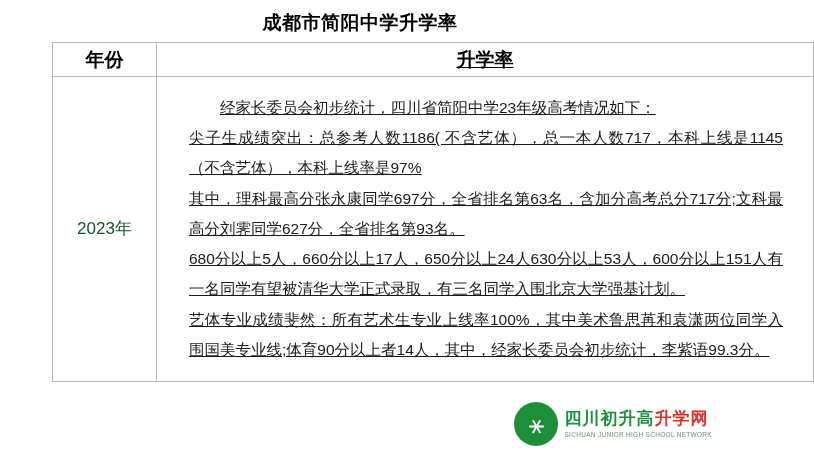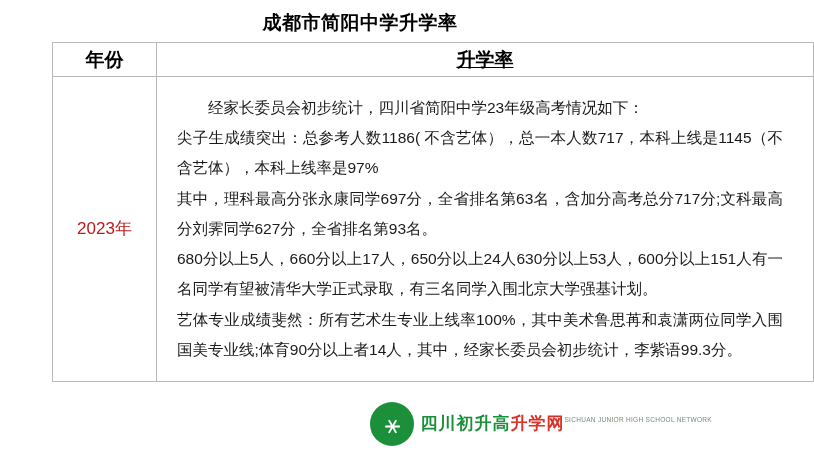--- a/index.html
+++ b/index.html
@@ -46,29 +46,30 @@
     color: #000000;
     text-align: center;
     height: 33px;
     padding: 0;
   }
   th.col-year { width: 103px; }
   th.col-rate { width: 656px; text-decoration: underline; }
   td.cell-year {
     text-align: center;
     font-size: 17px;
-    color: #b91c1c;
+    color: #14532d;
     width: 103px;
   }
   td.cell-rate {
-    padding: 16px 30px 16px 20px;
+    padding: 16px 30px 16px 32px;
     font-size: 15.5px;
     line-height: 1.95;
     color: #1a1a1a;
     text-align: justify;
+    text-decoration: underline;
   }
   td.cell-rate p {
     margin: 0;
     text-indent: 0;
   }
   td.cell-rate p.indent {
     text-indent: 2em;
   }
   .watermark {
     position: absolute;
@@ -92,21 +93,21 @@
     left: 0; top: 0; right: 0; bottom: 0;
     display: flex;
     align-items: center;
     justify-content: center;
     color: #ffffff;
     font-size: 26px;
     line-height: 1;
   }
   .wm-text {
     display: flex;
-    flex-direction: row;
+    flex-direction: column;
     justify-content: center;
     line-height: 1.15;
   }
   .wm-main {
     font-size: 17px;
     font-weight: bold;
     color: #1b8f3a;
     letter-spacing: 1px;
   }
   .wm-main .wm-red {

